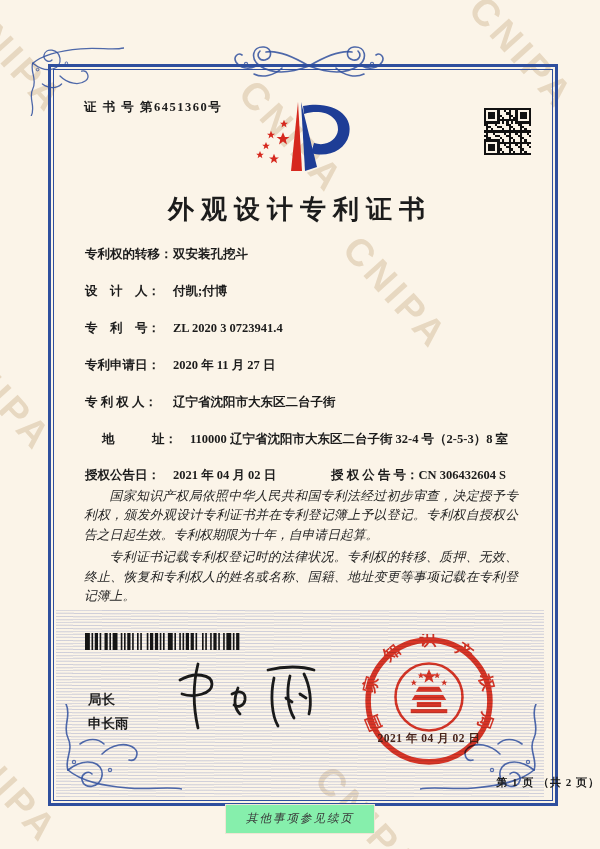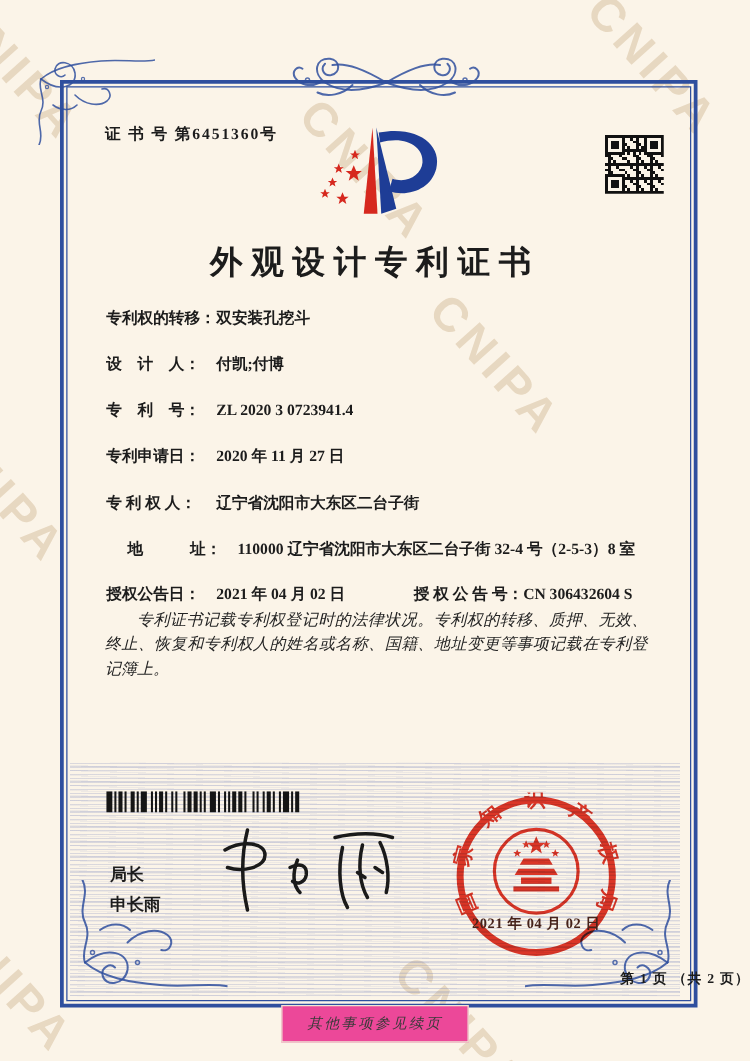--- a/index.html
+++ b/index.html
@@ -49,21 +49,21 @@
   .sig path{fill:none;stroke:#1a1a1a;stroke-width:2.8;stroke-linecap:round;stroke-linejoin:round;}
   
   .seal{left:362px;top:634px;width:134px;height:134px;mix-blend-mode:multiply;opacity:.94;}
   .seal-stroke{fill:none;stroke:var(--seal_red);}
   .seal-fill{fill:var(--seal_red);}
   .seal-text{fill:var(--seal_red);font-weight:bold;font-size:16px;}
   .seal-date{left:356px;top:731px;width:146px;text-align:center;font-size:11.5px;
              font-weight:bold;color:#46231b;letter-spacing:.5px;}
   
   .footer-page{left:0;right:0;top:775px;text-align:right;font-size:11px;font-weight:bold;letter-spacing:1px;}
-  .cont-tab{left:50%;top:804px;transform:translateX(-50%);background:#ec4899;
+  .cont-tab{left:50%;top:804px;transform:translateX(-50%);background:#86efac;
             border:1px solid #efe6d4;padding:6px 20px 7px;font-size:11.5px;letter-spacing:2px;
             color:#3a3a3a;font-style:italic;white-space:nowrap;}
   .qr{left:484px;top:108px;width:47px;height:47px;}
 </style>
 </head>
 <body>
 
 <div class="page">
 
   <div class="wm" style="left:-18px;top:-8px">CNIPA</div>
@@ -424,20 +424,21 @@
         <span>2021 年 04 月 02 日</span>
       </span>
       <span class="g2">
         <span style="white-space:pre">授 权 公 告 号：</span>
         <span>CN 306432604 S</span>
       </span>
     </div>
   </div>
 
   <div class="abs paras">
+    <p>国家知识产权局依照中华人民共和国专利法经过初步审查，决定授予专利权，颁发外观设计专利证书并在专利登记簿上予以登记。专利权自授权公告之日起生效。专利权期限为十年，自申请日起算。</p>
     <p>专利证书记载专利权登记时的法律状况。专利权的转移、质押、无效、终止、恢复和专利权人的姓名或名称、国籍、地址变更等事项记载在专利登记簿上。</p>
   </div>
 
   <svg class="abs barcode" id="barcode-svg" preserveAspectRatio="none" viewBox="0 0 96 17">
       <rect x="0" y="0" width="3" height="17" fill="#151515"></rect>
       <rect x="4" y="0" width="1" height="17" fill="#151515"></rect>
       <rect x="6" y="0" width="2" height="17" fill="#151515"></rect>
       <rect x="9" y="0" width="1" height="17" fill="#151515"></rect>
       <rect x="12" y="0" width="2" height="17" fill="#151515"></rect>
       <rect x="15" y="0" width="1" height="17" fill="#151515"></rect>

